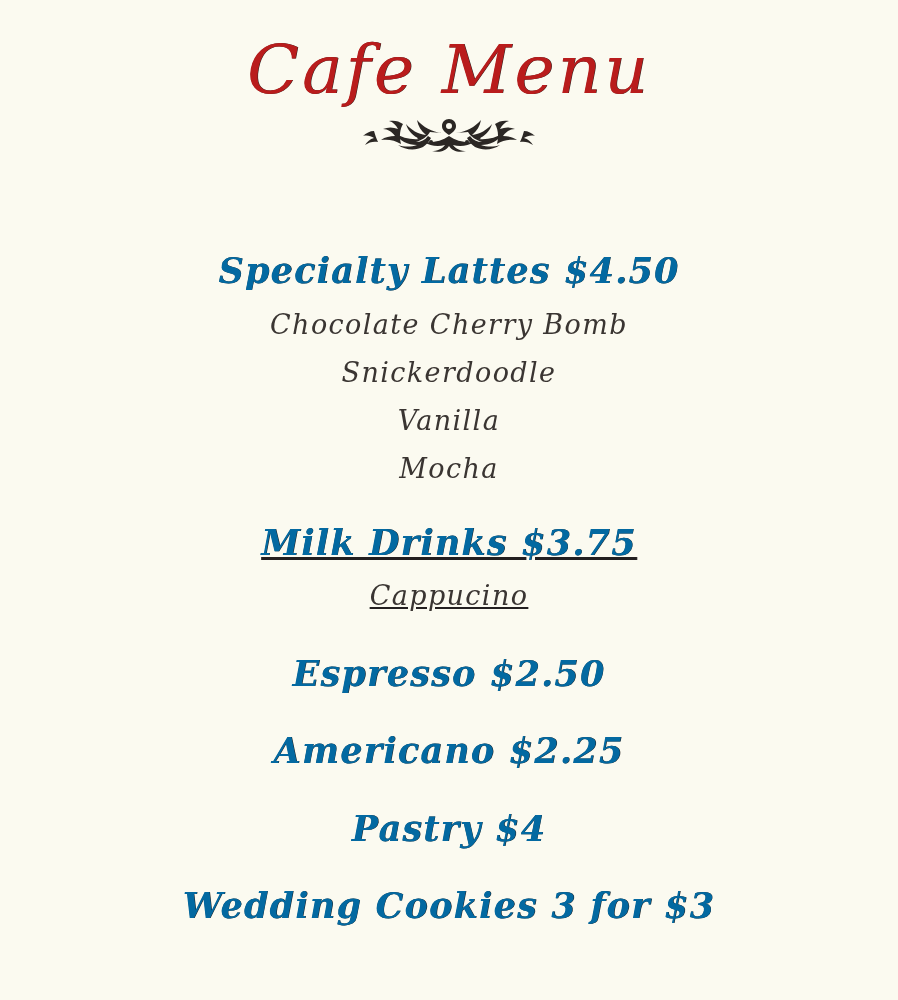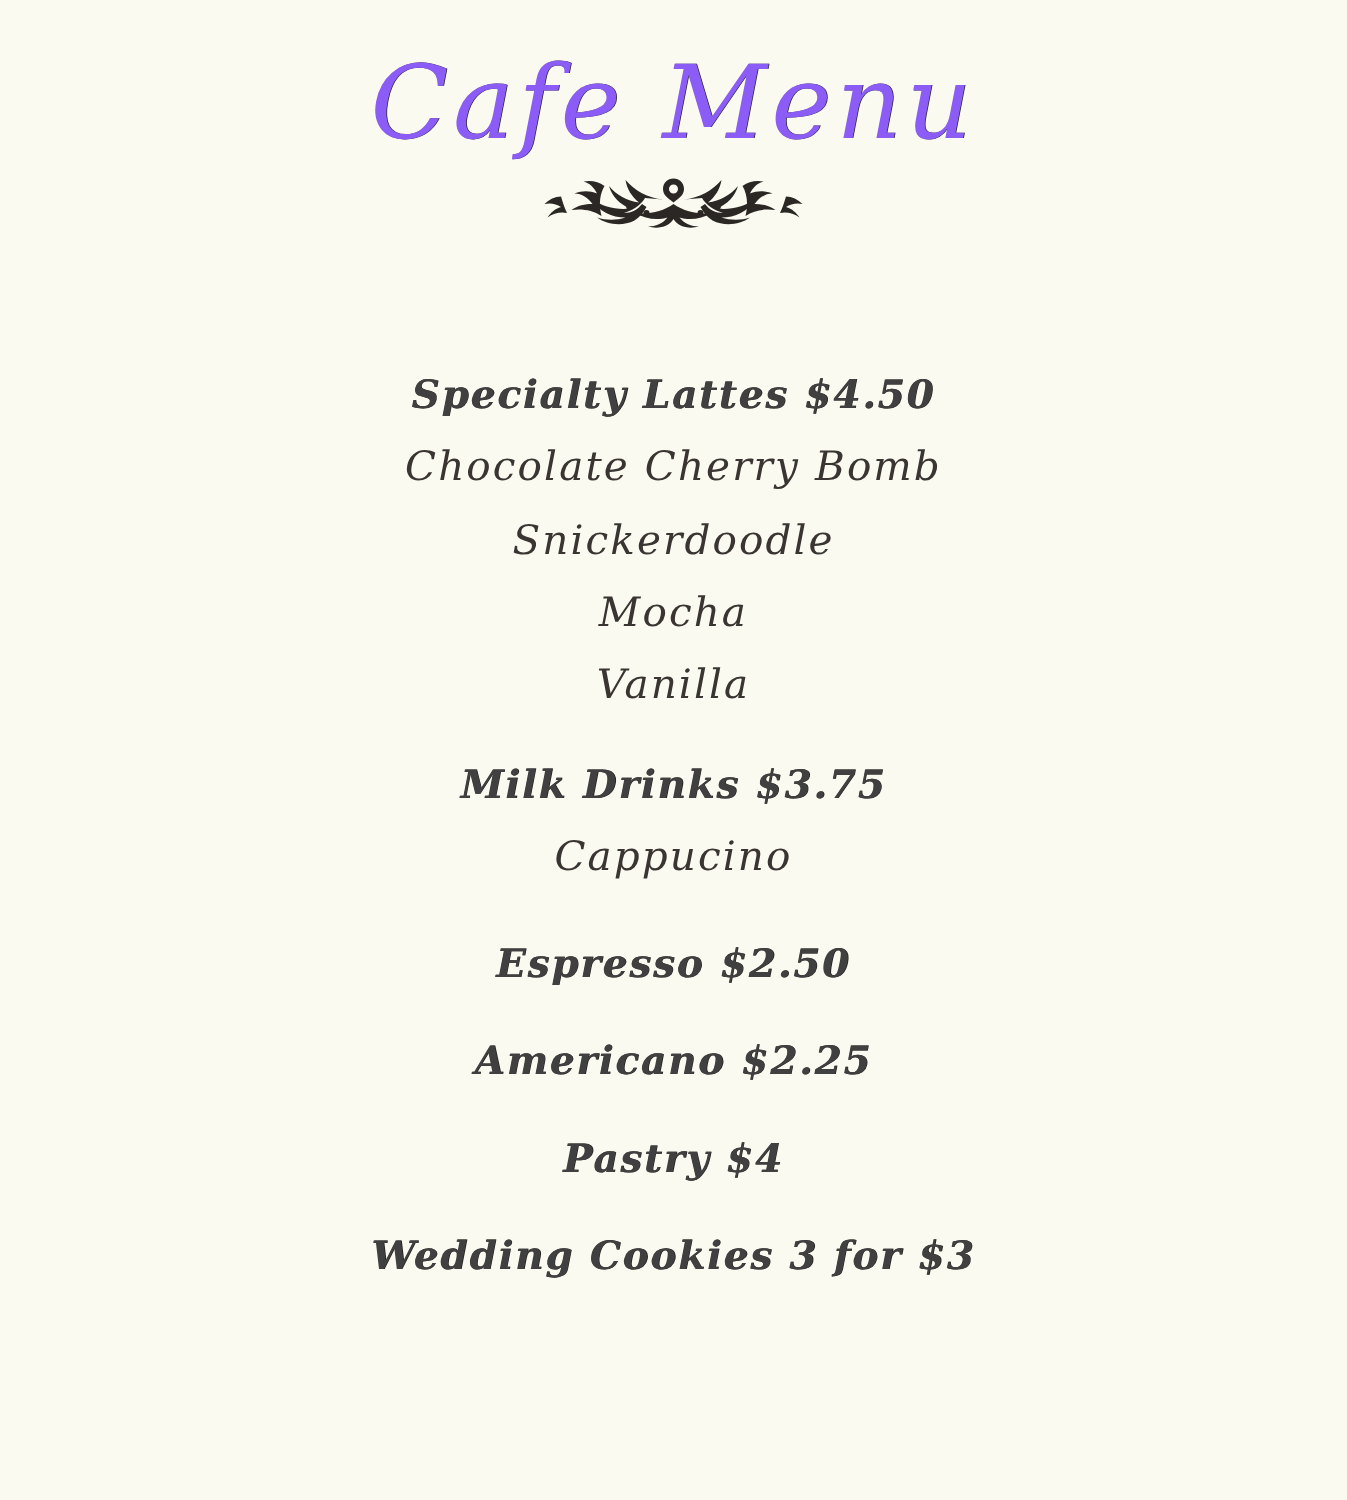--- a/index.html
+++ b/index.html
@@ -27,21 +27,21 @@
     text-align: center;
     padding-top: 34px;
   }
   .menu-title {
     font-family: "DejaVu Serif", serif;
     font-style: italic;
     font-weight: 400;
     font-size: 68px;
     letter-spacing: 3px;
     line-height: 1.05;
-    color: #8b5cf6;
+    color: #b91c1c;
     margin: 0;
     text-shadow: 0.5px 0 0 #2b2724;
   }
 
   .ornament {
     margin: 4px auto 0;
     width: 300px;
     height: 52px;
     display: block;
   }
@@ -52,39 +52,39 @@
     text-align: center;
   }
 
   .section {
     margin-bottom: 14px;
   }
   .section-heading {
     font-family: "DejaVu Serif", serif;
     font-style: italic;
     font-weight: 700;
-    font-size: 26px;
+    font-size: 35px;
     letter-spacing: 1.2px;
     line-height: 1.35;
-    color: #404040;
+    color: #0369a1;
     margin: 0 0 6px 0;
     text-shadow: 0.4px 0 0 #211d1b;
   }
   .section-item {
     font-family: "DejaVu Serif", serif;
     font-style: italic;
     font-weight: 400;
     font-size: 27px;
     letter-spacing: 1.4px;
     line-height: 1.78;
     color: #3a3532;
     margin: 0;
   }
 
-  .section.gap-top { margin-top: 26px; }
+  .section.gap-top { margin-top: 26px; text-decoration: underline; }
   .standalone {
     margin-top: 30px;
   }
   .standalone .section-heading {
     margin-bottom: 0;
   }
 </style>
 </head>
 <body>
 
@@ -114,22 +114,22 @@
       </g>
     </svg>
   </div>
 
   <div class="menu-body">
 
     <div class="section">
       <h2 class="section-heading">Specialty Lattes $4.50</h2>
       <p class="section-item">Chocolate Cherry Bomb</p>
       <p class="section-item">Snickerdoodle</p>
+      <p class="section-item">Vanilla</p>
       <p class="section-item">Mocha</p>
-      <p class="section-item">Vanilla</p>
     </div>
 
     <div class="section gap-top">
       <h2 class="section-heading">Milk Drinks $3.75</h2>
       <p class="section-item">Cappucino</p>
     </div>
 
     <div class="section standalone">
       <h2 class="section-heading">Espresso $2.50</h2>
     </div>

